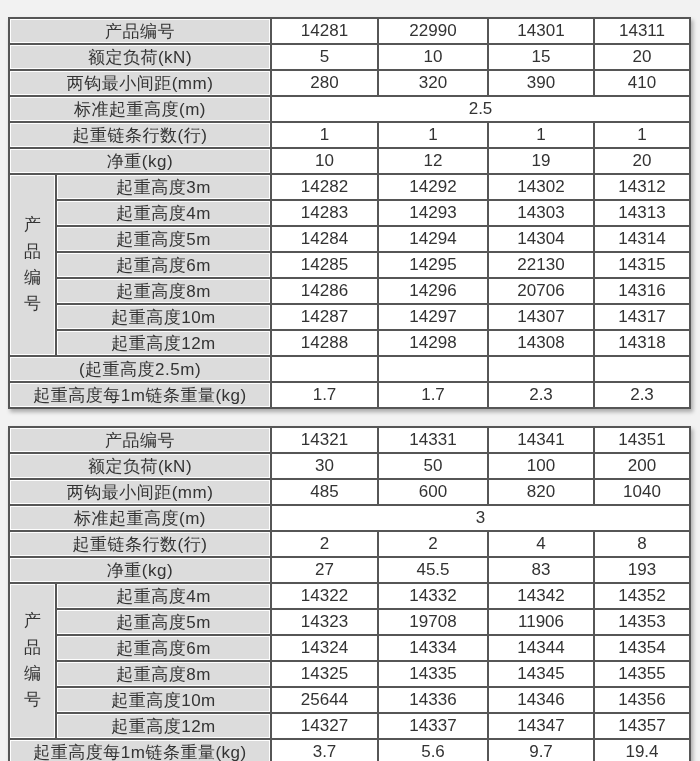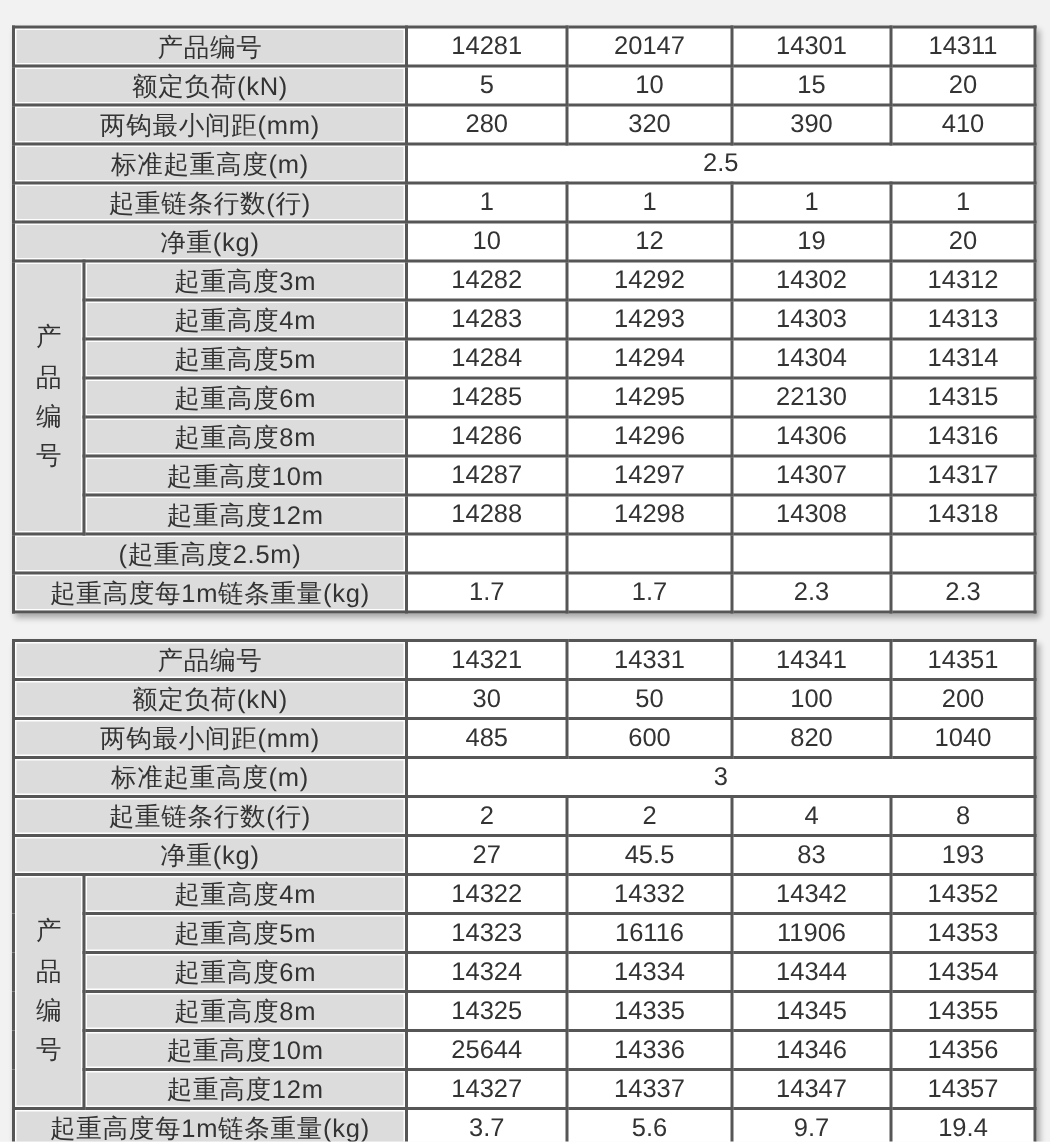--- a/index.html
+++ b/index.html
@@ -65,21 +65,21 @@
       <col style="width:215px">
       <col style="width:107px">
       <col style="width:110px">
       <col style="width:106px">
       <col style="width:96px">
     </colgroup>
     <tbody>
         <tr>
           <td class="label" colspan="2">产品编号</td>
           <td class="val">14281</td>
-          <td class="val">20147</td>
+          <td class="val">22990</td>
           <td class="val">14301</td>
           <td class="val">14311</td>
         </tr>
         <tr>
           <td class="label" colspan="2">额定负荷(kN)</td>
           <td class="val">5</td>
           <td class="val">10</td>
           <td class="val">15</td>
           <td class="val">20</td>
         </tr>
@@ -134,21 +134,21 @@
           <td class="label">起重高度6m</td>
           <td class="val">14285</td>
           <td class="val">14295</td>
           <td class="val">22130</td>
           <td class="val">14315</td>
         </tr>
         <tr>
           <td class="label">起重高度8m</td>
           <td class="val">14286</td>
           <td class="val">14296</td>
-          <td class="val">14306</td>
+          <td class="val">20706</td>
           <td class="val">14316</td>
         </tr>
         <tr>
           <td class="label">起重高度10m</td>
           <td class="val">14287</td>
           <td class="val">14297</td>
           <td class="val">14307</td>
           <td class="val">14317</td>
         </tr>
         <tr>
@@ -228,21 +228,21 @@
           <td class="vlabel" rowspan="6">产品编号</td>
           <td class="label">起重高度4m</td>
           <td class="val">14322</td>
           <td class="val">14332</td>
           <td class="val">14342</td>
           <td class="val">14352</td>
         </tr>
         <tr>
           <td class="label">起重高度5m</td>
           <td class="val">14323</td>
-          <td class="val">16116</td>
+          <td class="val">19708</td>
           <td class="val">11906</td>
           <td class="val">14353</td>
         </tr>
         <tr>
           <td class="label">起重高度6m</td>
           <td class="val">14324</td>
           <td class="val">14334</td>
           <td class="val">14344</td>
           <td class="val">14354</td>
         </tr>

